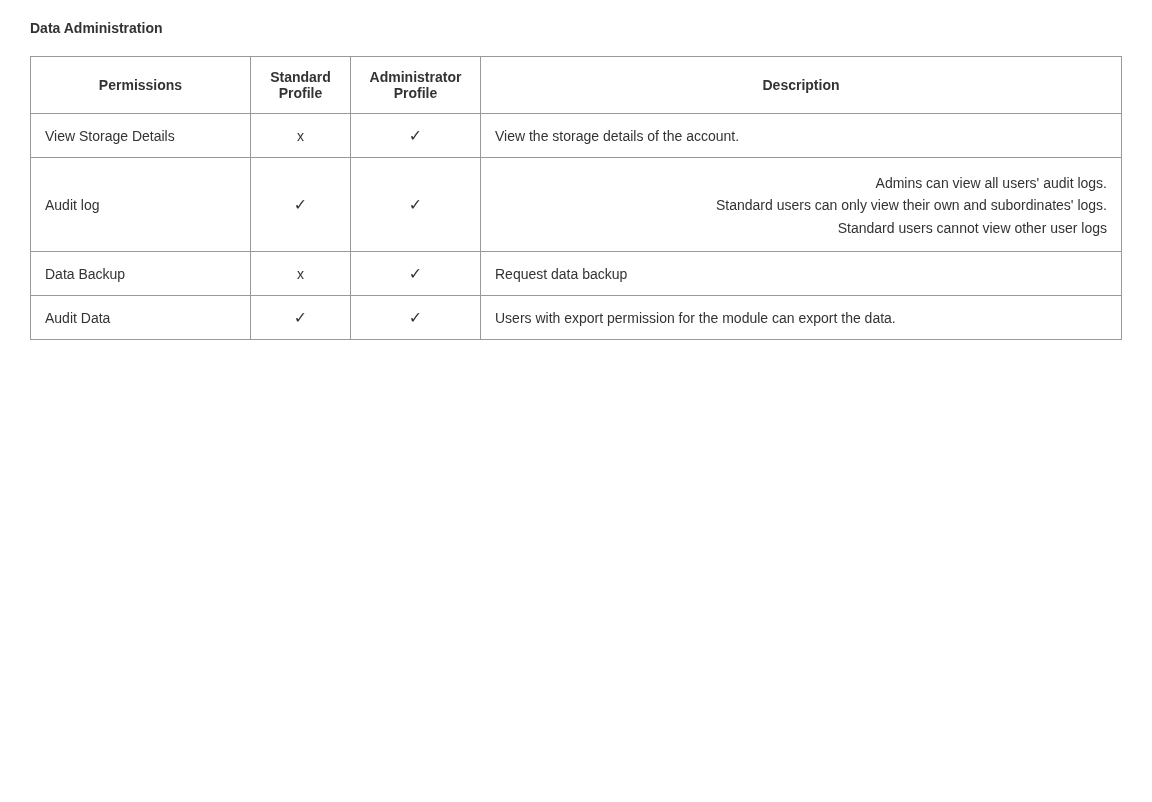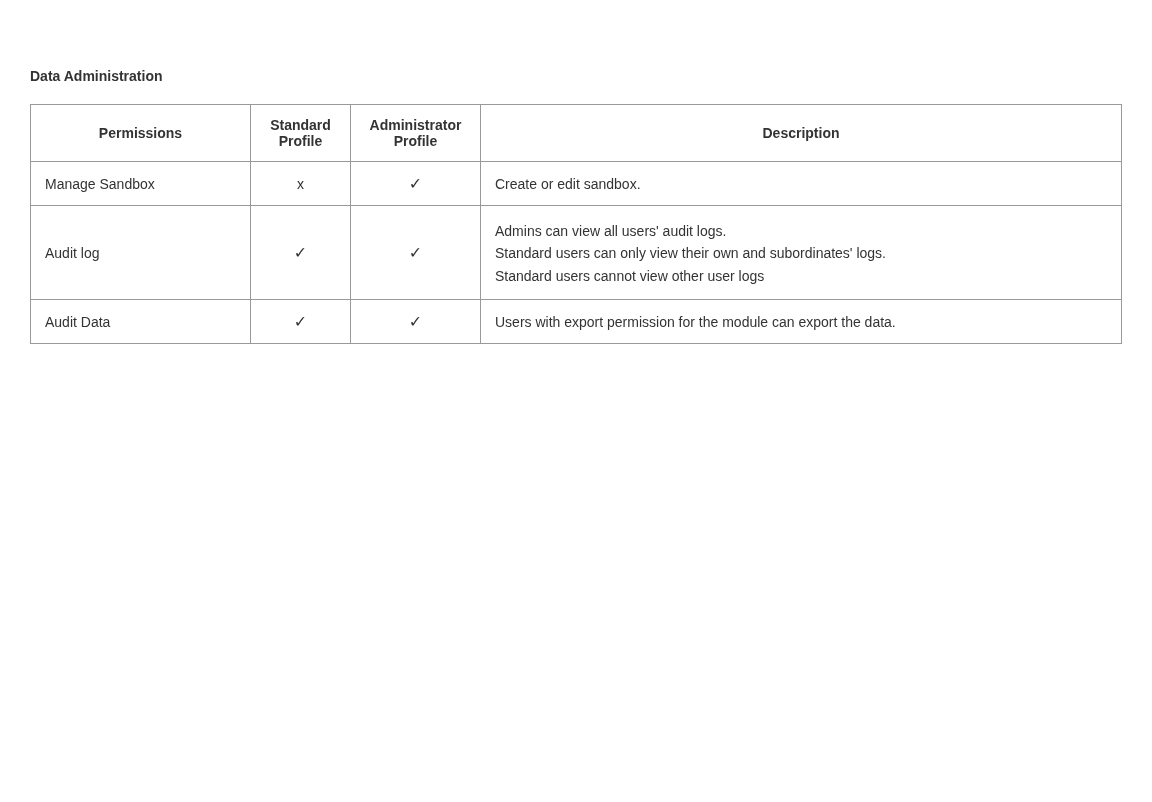--- a/index.html
+++ b/index.html
@@ -13,21 +13,20 @@
       font-size: 14px;
       color: #333;
       background: #fff;
       padding: 20px 30px;
     }
 
     .page-title {
       font-weight: bold;
       font-size: 14px;
       margin-bottom: 20px;
-      margin-top: 48px;
     }
 
     .permissions-table {
       width: 100%;
       border-collapse: collapse;
       border: 1px solid #999;
       padding-left: 48px;
     }
 
     .permissions-table th,
@@ -79,20 +78,21 @@
     .permissions-table tbody tr td {
       vertical-align: middle;
     }
 
     .permissions-table tbody tr:nth-child(n) td {
       vertical-align: middle;
     }
 
     .desc-lines {
       line-height: 1.6;
+      text-align: right;
     }
   </style>
 </head>
 <body>
 
 <div class="page-title">Data Administration</div>
 
 <table class="permissions-table">
   <thead>
     <tr>
@@ -101,37 +101,43 @@
         <span>Standard Profile</span>
       </th>
       <th class="col-admin">
         <span>Administrator Profile</span>
       </th>
       <th class="col-description">Description</th>
     </tr>
   </thead>
   <tbody id="table-body">
       <tr>
-        <td class="col-permission">Manage Sandbox</td>
+        <td class="col-permission">View Storage Details</td>
         <td class="col-standard"><span class="cross">x</span></td>
         <td class="col-admin"><span class="check">✓</span></td>
-        <td class="col-description">Create or edit sandbox.</td>
+        <td class="col-description">View the storage details of the account.</td>
       </tr>
       <tr>
         <td class="col-permission">Audit log</td>
         <td class="col-standard"><span class="check">✓</span></td>
         <td class="col-admin"><span class="check">✓</span></td>
         <td class="col-description" style="vertical-align: top; padding-top: 14px;">
           <div class="desc-lines">
             <div>Admins can view all users' audit logs.</div>
             <div>Standard users can only view their own and subordinates' logs.</div>
             <div>Standard users cannot view other user logs</div>
           </div>
         </td>
       </tr>
       <tr>
+        <td class="col-permission">Data Backup</td>
+        <td class="col-standard"><span class="cross">x</span></td>
+        <td class="col-admin"><span class="check">✓</span></td>
+        <td class="col-description">Request data backup</td>
+      </tr>
+      <tr>
         <td class="col-permission">Audit Data</td>
         <td class="col-standard"><span class="check">✓</span></td>
         <td class="col-admin"><span class="check">✓</span></td>
         <td class="col-description">Users with export permission for the module can export the data.</td>
       </tr>
     </tbody>
 </table>
 
 </body></html>

